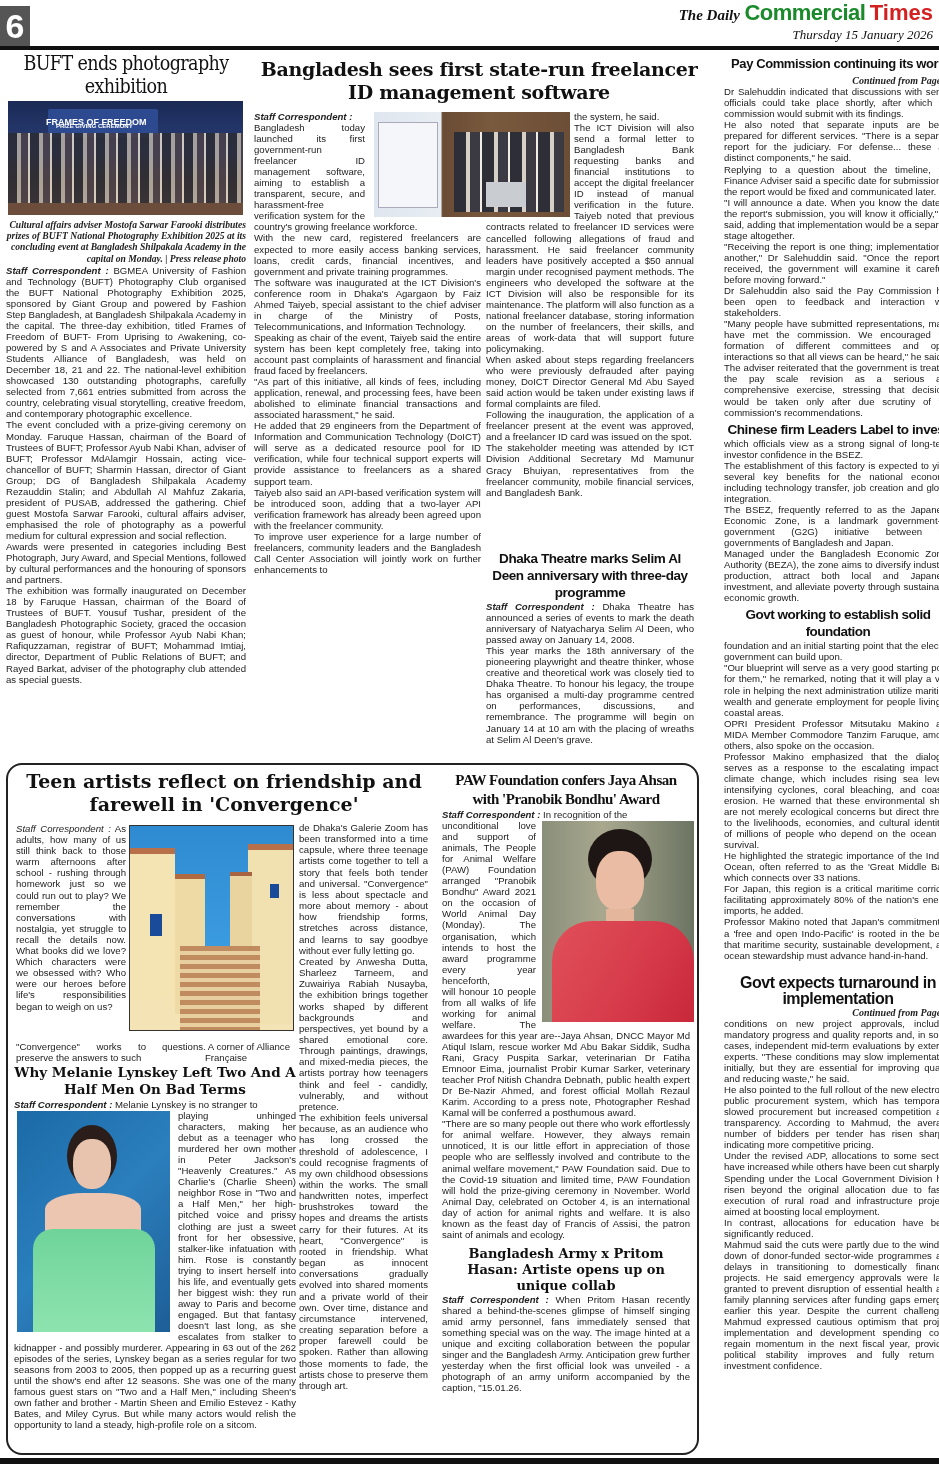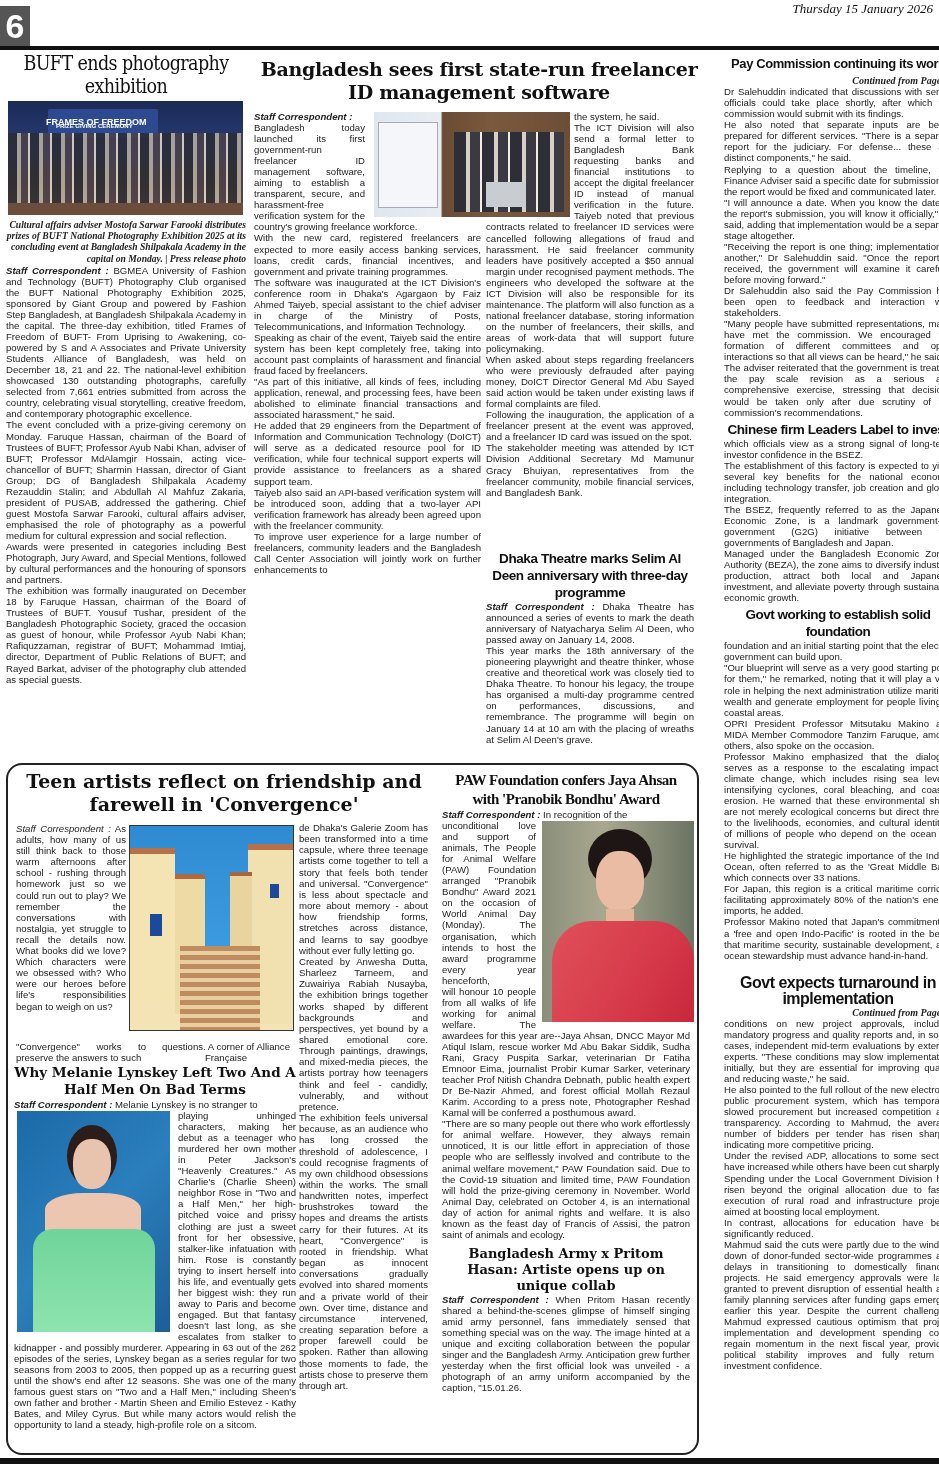--- a/index.html
+++ b/index.html
@@ -21,20 +21,25 @@
 .box{border:2px solid #222;border-radius:16px}
 .img-ph{overflow:hidden}
 .caption{font-family:"Liberation Serif",serif;font-style:italic;font-weight:bold;font-size:9.6px;line-height:11.2px;text-align:right;color:#222}
 .bottomline{left:0;top:1458px;width:939px;height:6px;background:#111}
 </style>
 </head>
 <body>
 
 <div class="abs pagenum">6</div>
 <div class="abs masthead">
+  <div>
+    <span class="mast-daily">The Daily</span>
+    <span class="mast-com">Commercial</span>
+    <span class="mast-times">Times</span>
+  </div>
   <div class="mast-date">Thursday 15 January 2026</div>
 </div>
 <div class="abs topline"></div>
 
 <div class="abs" style="left:6px;top:52px;width:240px">
   <h2 class="hd-cond" style="font-size:19.5px;line-height:23px;font-weight:normal;font-family:'DejaVu Serif',serif;letter-spacing:-0.6px">BUFT ends photography exhibition</h2>
   <div class="img-ph" style="margin-top:3px;width:235px;height:114px;margin-left:2px;background:linear-gradient(#1b2a55 0,#2a3d78 45%,#5a4538 70%,#8a6a4e 100%);position:relative">
     <div style="position:absolute;left:40px;top:8px;width:110px;height:28px;background:#2d4a90;border-radius:2px"></div>
     <div style="position:absolute;left:38px;top:16px;font-family:'Liberation Sans',sans-serif;font-weight:bold;color:#fff;font-size:9px">FRAMES OF FREEDOM</div>
     <div style="position:absolute;left:48px;top:22px;font-family:'Liberation Sans',sans-serif;font-weight:bold;color:#fff;font-size:6px">PRIZE GIVING CEREMONY</div>

